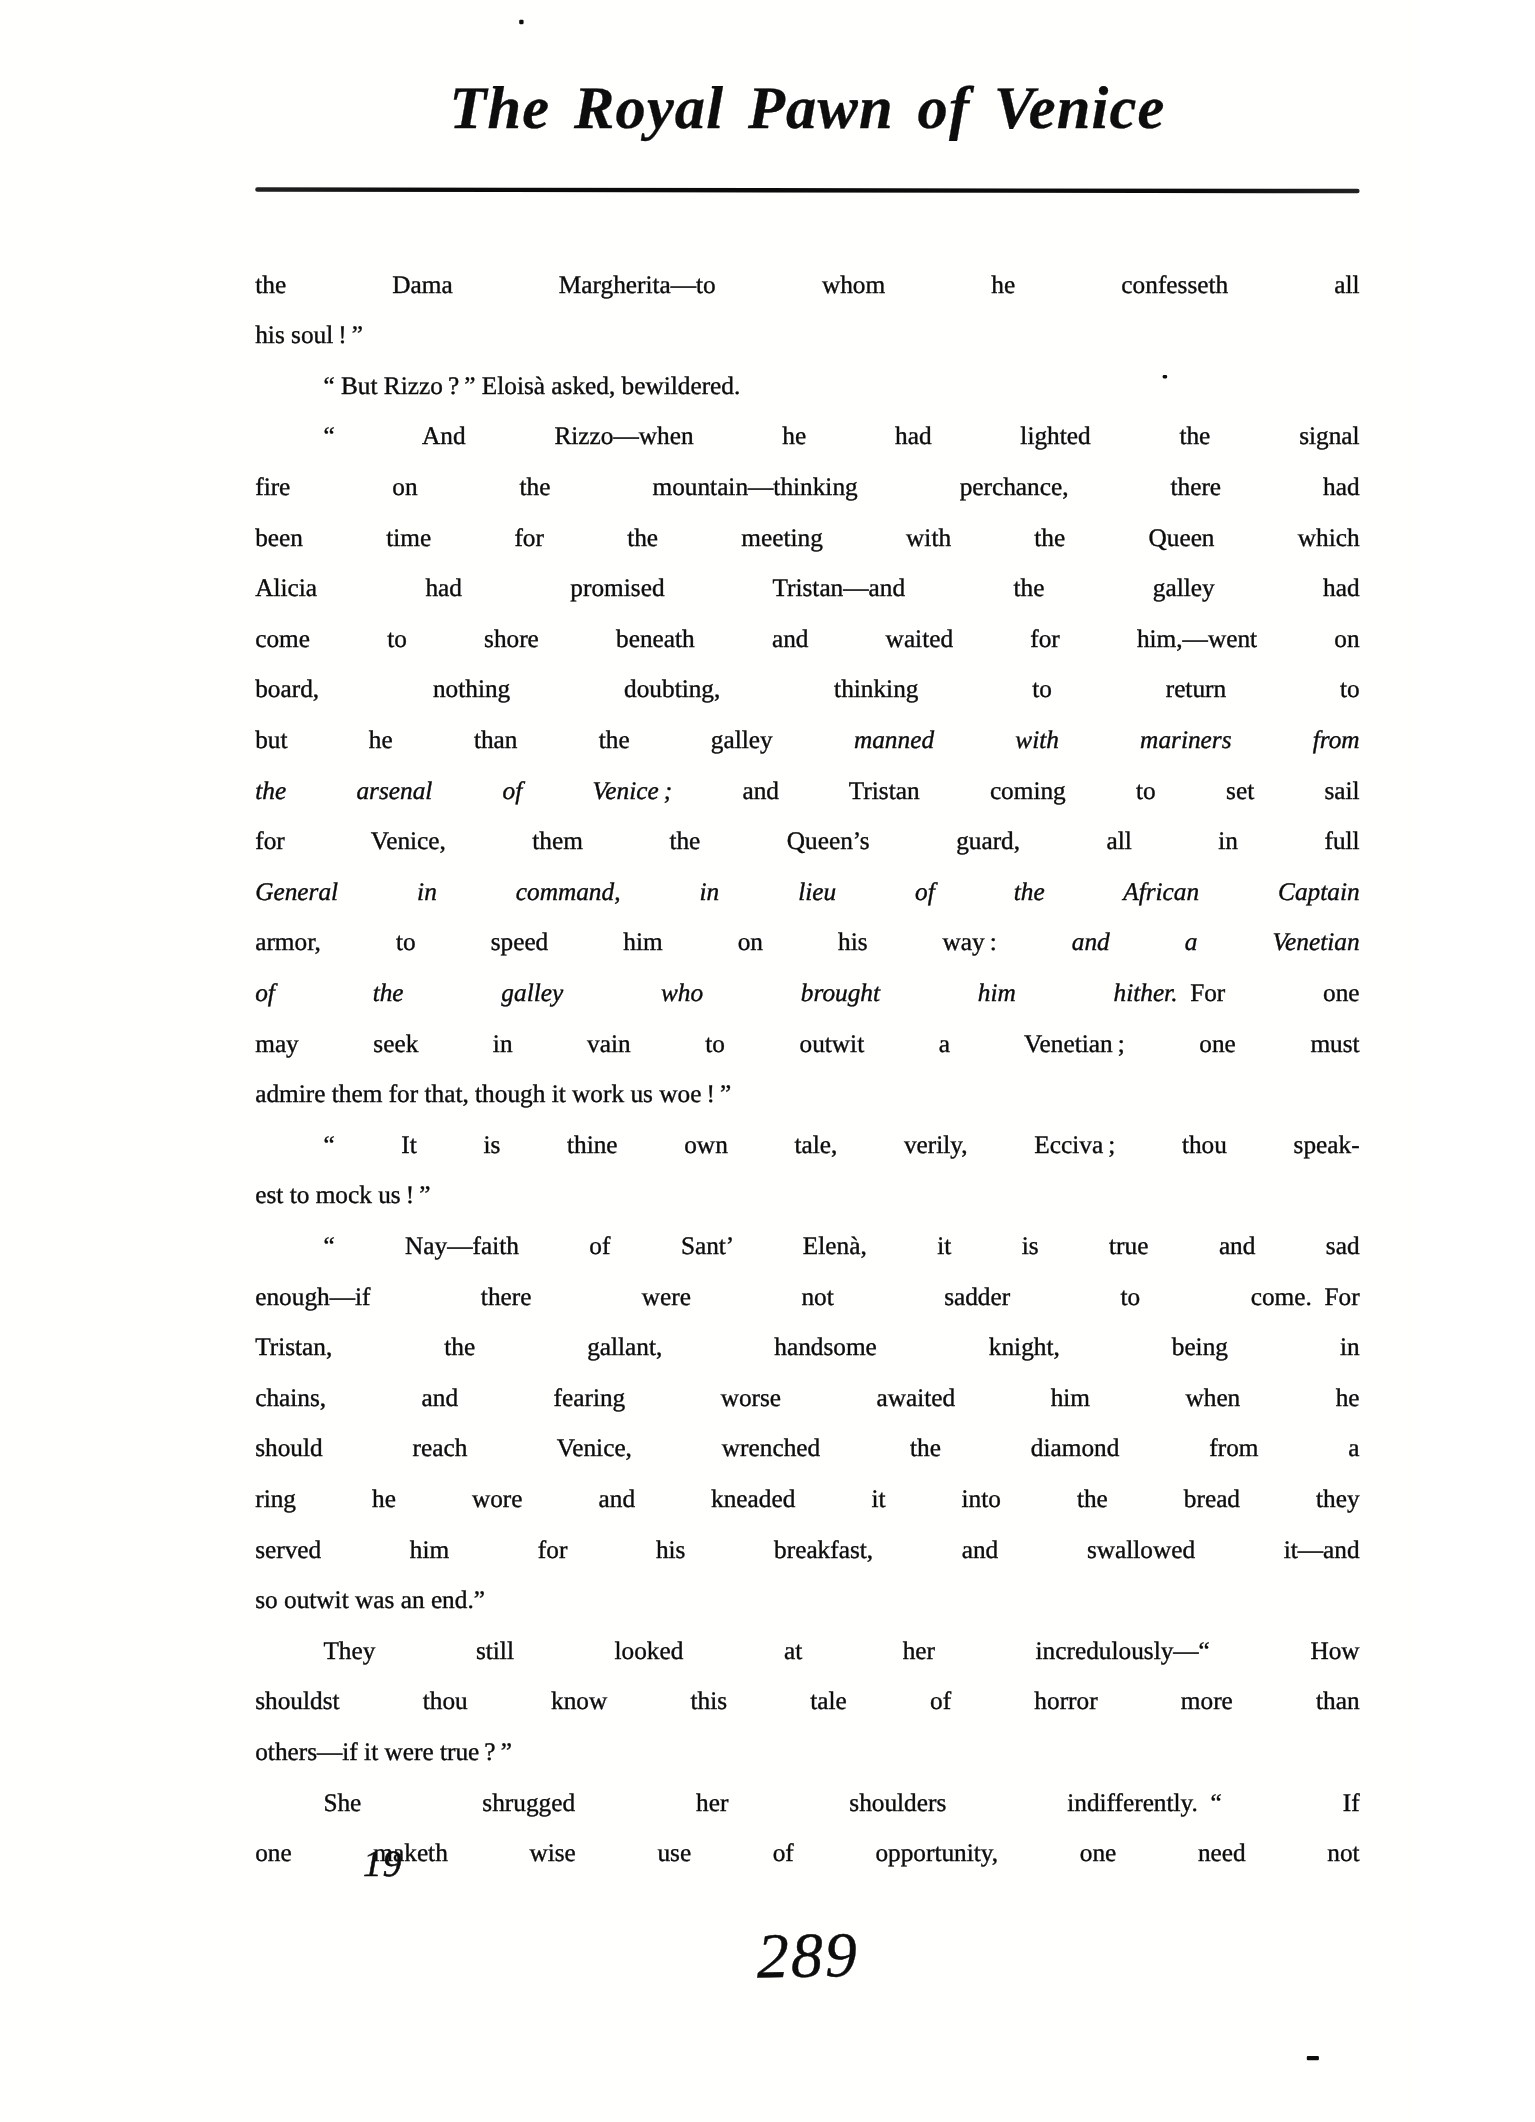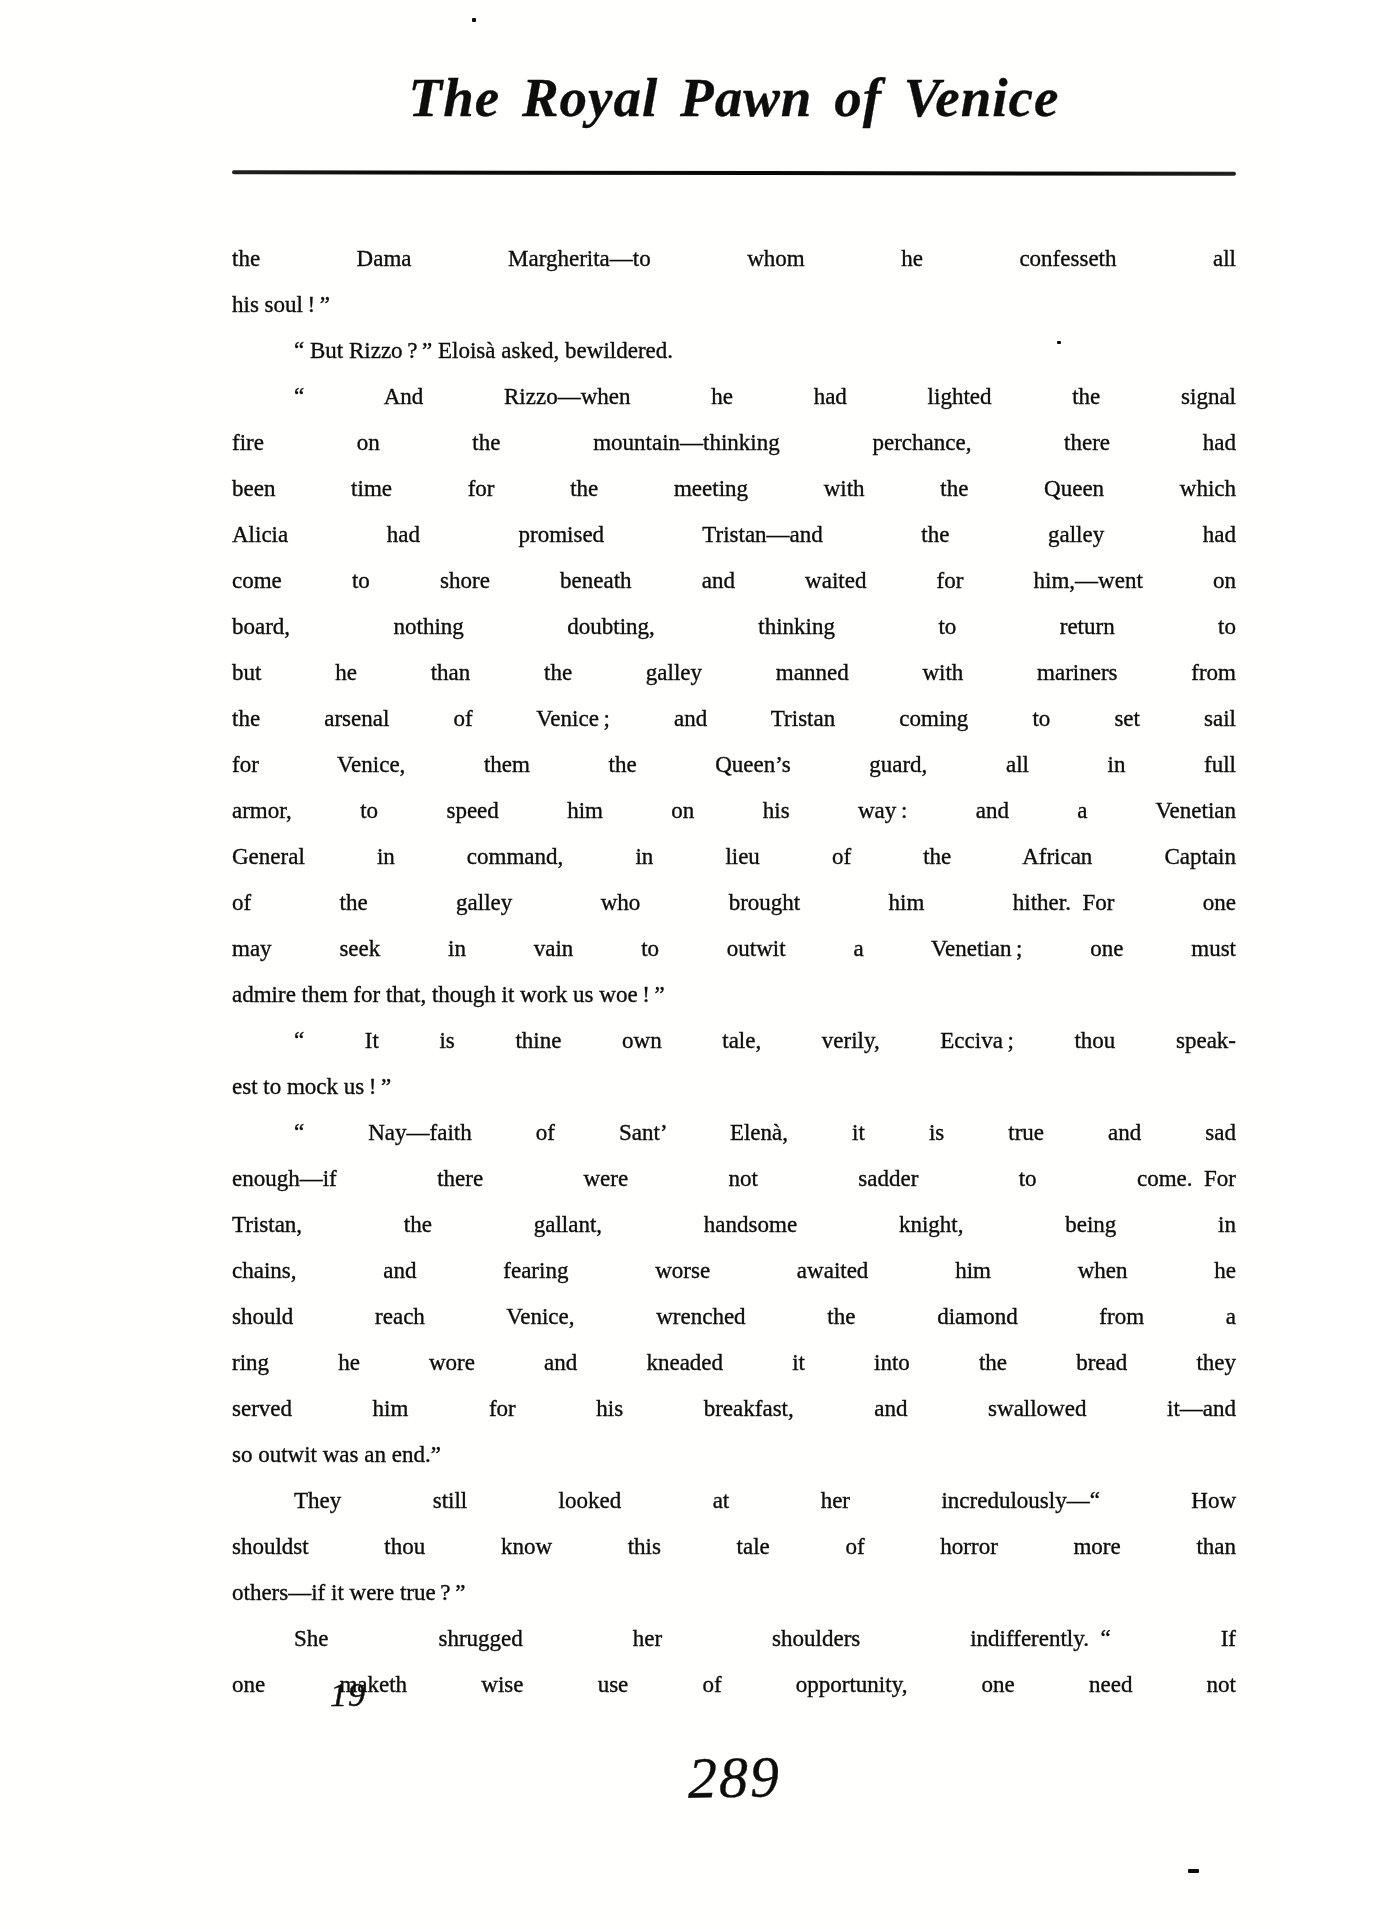--- a/index.html
+++ b/index.html
@@ -57,20 +57,21 @@
     white-space: normal;
   }
   .line.j {
     text-align: justify;
     text-align-last: justify;
   }
   .line.ind {
     text-indent: 62px;
   }
   .line .it {
+    font-style: italic;
   }
   
   .signature {
     position: absolute;
     left: 330px;
     top: 1676px;
     font-size: 34px;
     letter-spacing: 1px;
     font-style: italic;
     -webkit-text-stroke: 0.5px #0d0d0d;
@@ -107,22 +108,22 @@
       <div class="line ind"><span>“ But Rizzo ? ” Eloisà asked, bewildered.</span></div>
       <div class="line j ind"><span>“ And Rizzo—when he had lighted the signal</span></div>
       <div class="line j"><span>fire on the mountain—thinking perchance, there had</span></div>
       <div class="line j"><span>been time for the meeting with the Queen which</span></div>
       <div class="line j"><span>Alicia had promised Tristan—and the galley had</span></div>
       <div class="line j"><span>come to shore beneath and waited for him,—went on</span></div>
       <div class="line j"><span>board, nothing doubting, thinking to return to</span></div>
       <div class="line j"><span>but he than the galley </span><span class="it">manned with mariners from</span></div>
       <div class="line j"><span class="it">the arsenal of Venice ;</span><span> and Tristan coming to set sail</span></div>
       <div class="line j"><span>for Venice, them the Queen’s guard, all in full</span></div>
+      <div class="line j"><span class="it">General in command, in lieu of the African Captain</span></div>
       <div class="line j"><span>armor, to speed him on his way : </span><span class="it">and a Venetian</span></div>
-      <div class="line j"><span class="it">General in command, in lieu of the African Captain</span></div>
       <div class="line j"><span class="it">of the galley who brought him hither.</span><span> For one</span></div>
       <div class="line j"><span>may seek in vain to outwit a Venetian ; one must</span></div>
       <div class="line"><span>admire them for that, though it work us woe ! ”</span></div>
       <div class="line j ind"><span>“ It is thine own tale, verily, Ecciva ; thou speak-</span></div>
       <div class="line"><span>est to mock us ! ”</span></div>
       <div class="line j ind"><span>“ Nay—faith of Sant’ Elenà, it is true and sad</span></div>
       <div class="line j"><span>enough—if there were not sadder to come. For</span></div>
       <div class="line j"><span>Tristan, the gallant, handsome knight, being in</span></div>
       <div class="line j"><span>chains, and fearing worse awaited him when he</span></div>
       <div class="line j"><span>should reach Venice, wrenched the diamond from a</span></div>

